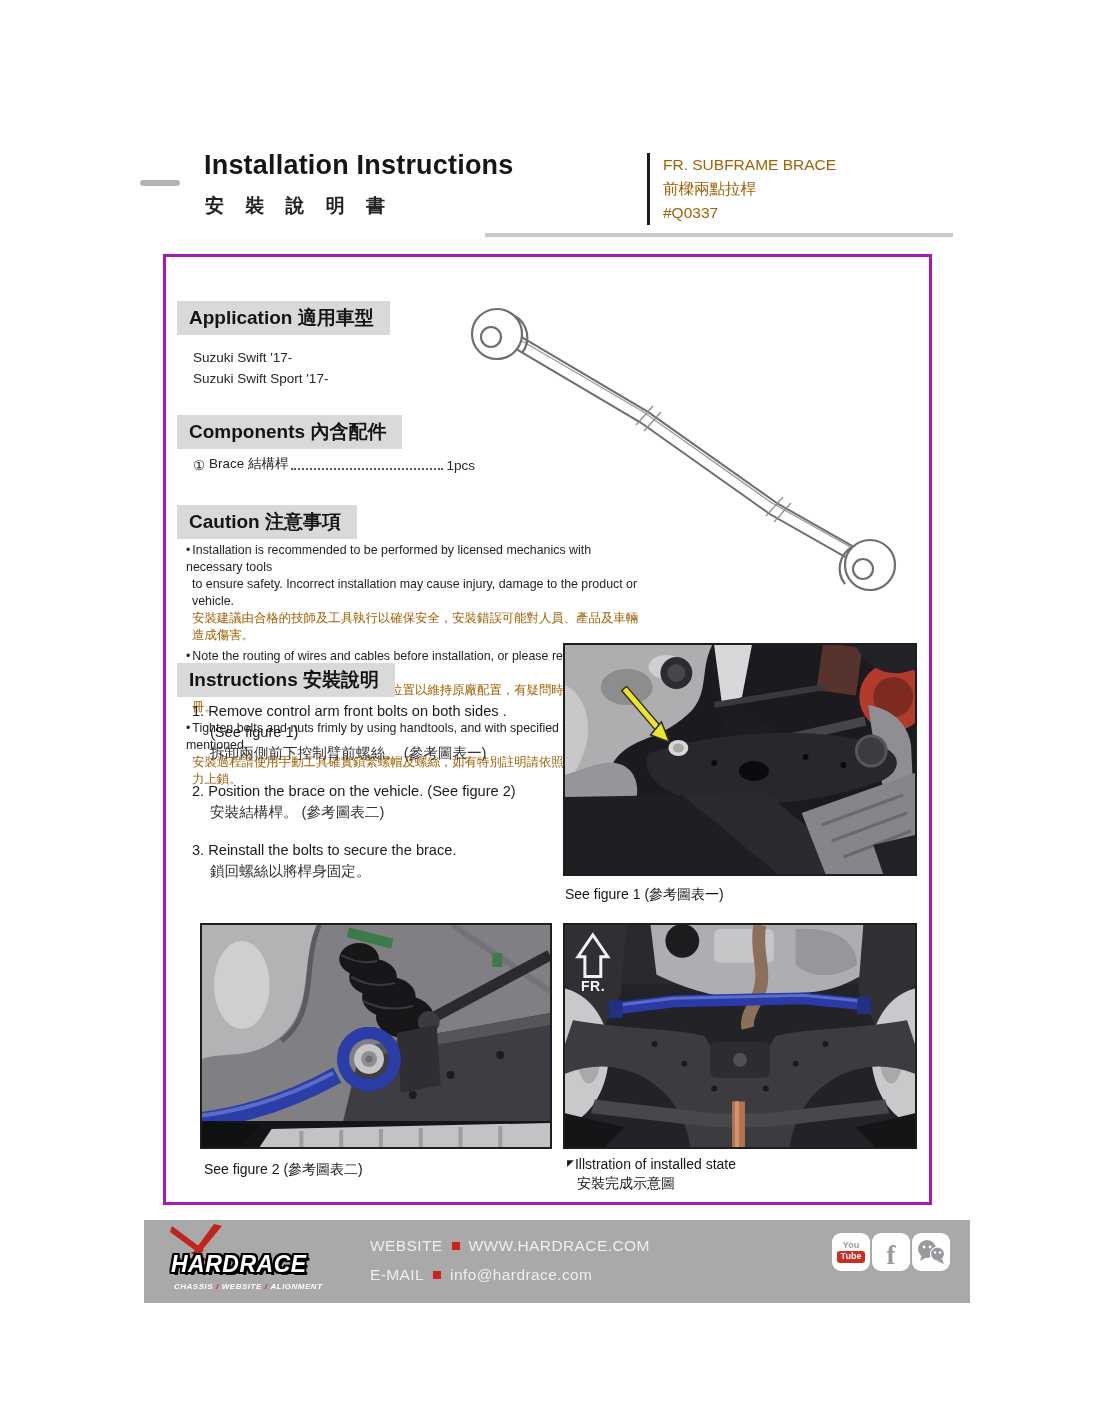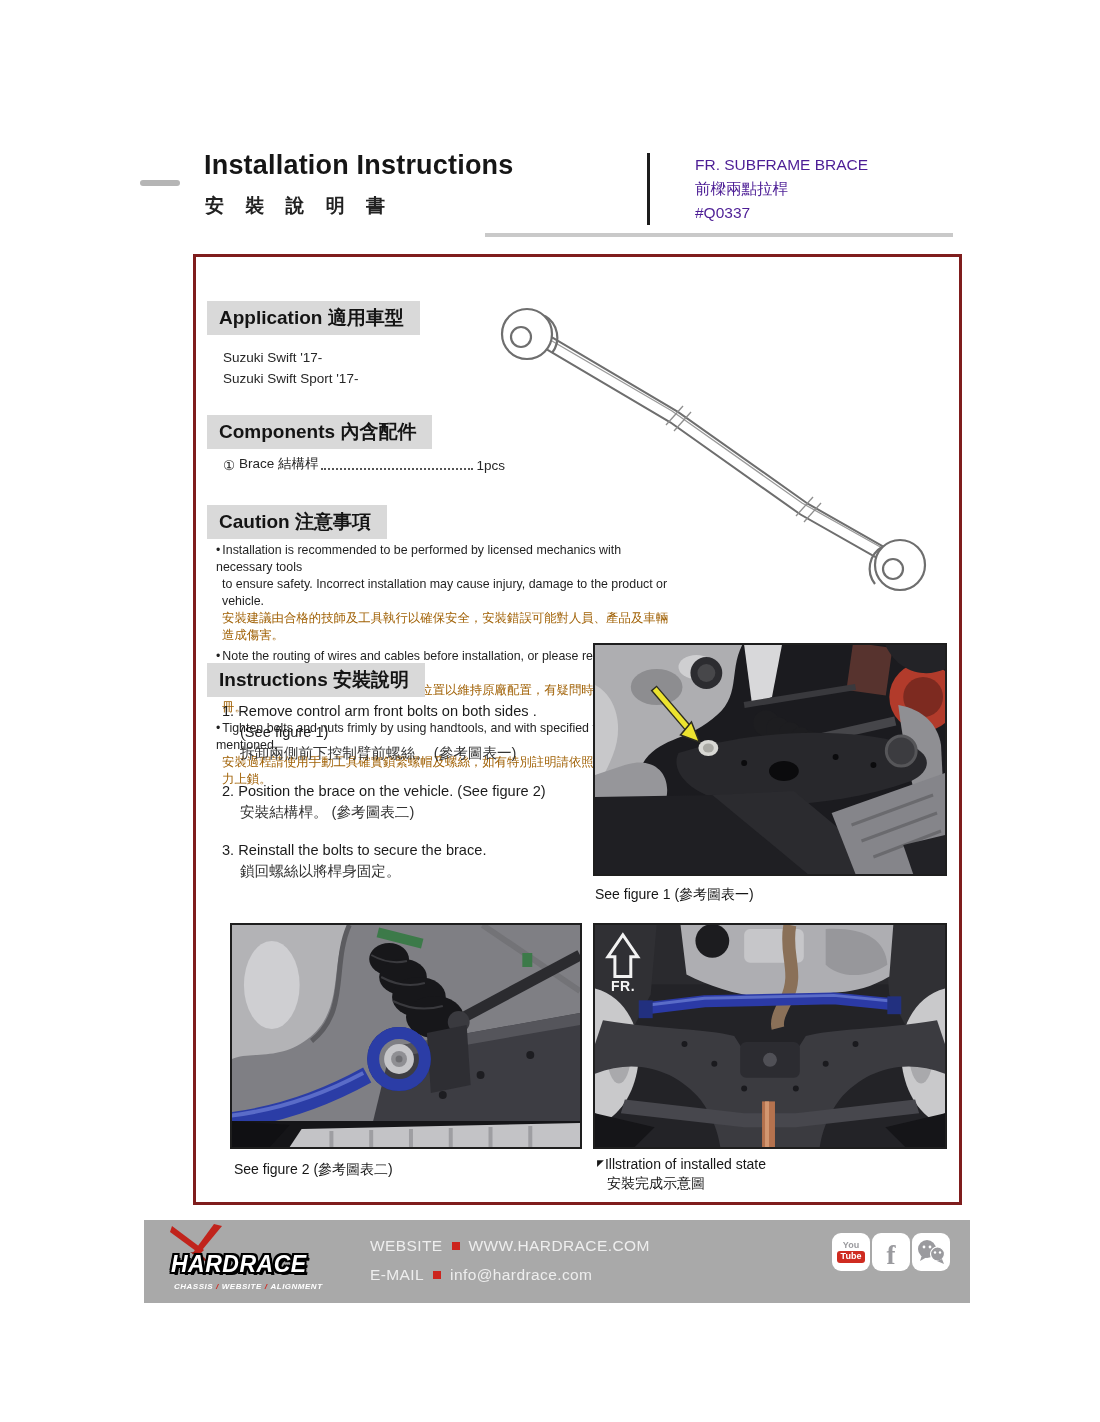--- a/index.html
+++ b/index.html
@@ -8,25 +8,25 @@
     position:relative; width:1100px; height:1422px; background:#ffffff;
     font-family:"Liberation Sans", sans-serif; color:#1a1a1a; overflow:hidden;
   }
   .abs { position:absolute; }
 
   
   .hdr-dash { left:140px; top:180px; width:40px; height:6px; background:#b5b5b5; border-radius:3px; }
   .hdr-title { left:204px; top:150px; font-size:27px; font-weight:bold; color:#161616; letter-spacing:0.2px; }
   .hdr-sub { left:205px; top:193px; font-size:19px; font-weight:bold; letter-spacing:8px; color:#222; }
   .prod-block { left:647px; top:153px; border-left:3px solid #1c1c1c; padding-left:13px; }
-  .prod-block div { font-size:15.5px; line-height:24px; color:#4c1d95;margin-left:32px; }
+  .prod-block div { font-size:15.5px; line-height:24px; color:#a16207; }
   .hdr-rule { left:485px; top:233px; width:468px; height:4px; background:#c9c9c9; }
 
   
-  .box { left:163px; top:254px; width:769px; height:951px; border:3px solid #7f1d1d; background:#fff;margin-left:30px; }
+  .box { left:163px; top:254px; width:769px; height:951px; border:3px solid #a21caf; background:#fff; }
   .sec-h {
     position:absolute; background:#d9d9d9; color:#141414;
     font-size:19px; font-weight:bold; padding:4px 16px 4px 12px; white-space:nowrap;
   }
   .models { left:27px; top:90px; font-size:13.5px; line-height:21px; color:#262626; }
   .comp-row { left:27px; top:198px; width:282px; display:flex; align-items:flex-end; font-size:13.5px; color:#262626; }
   .comp-row .leader { flex:1; border-bottom:2px dotted #555; margin:0 3px 3px 3px; height:1px; }
 
   .caution-list { left:20px; top:285px; width:462px; font-size:12.4px; line-height:17px; color:#1f1f1f; }
   .caution-item { margin-bottom:4px; }

